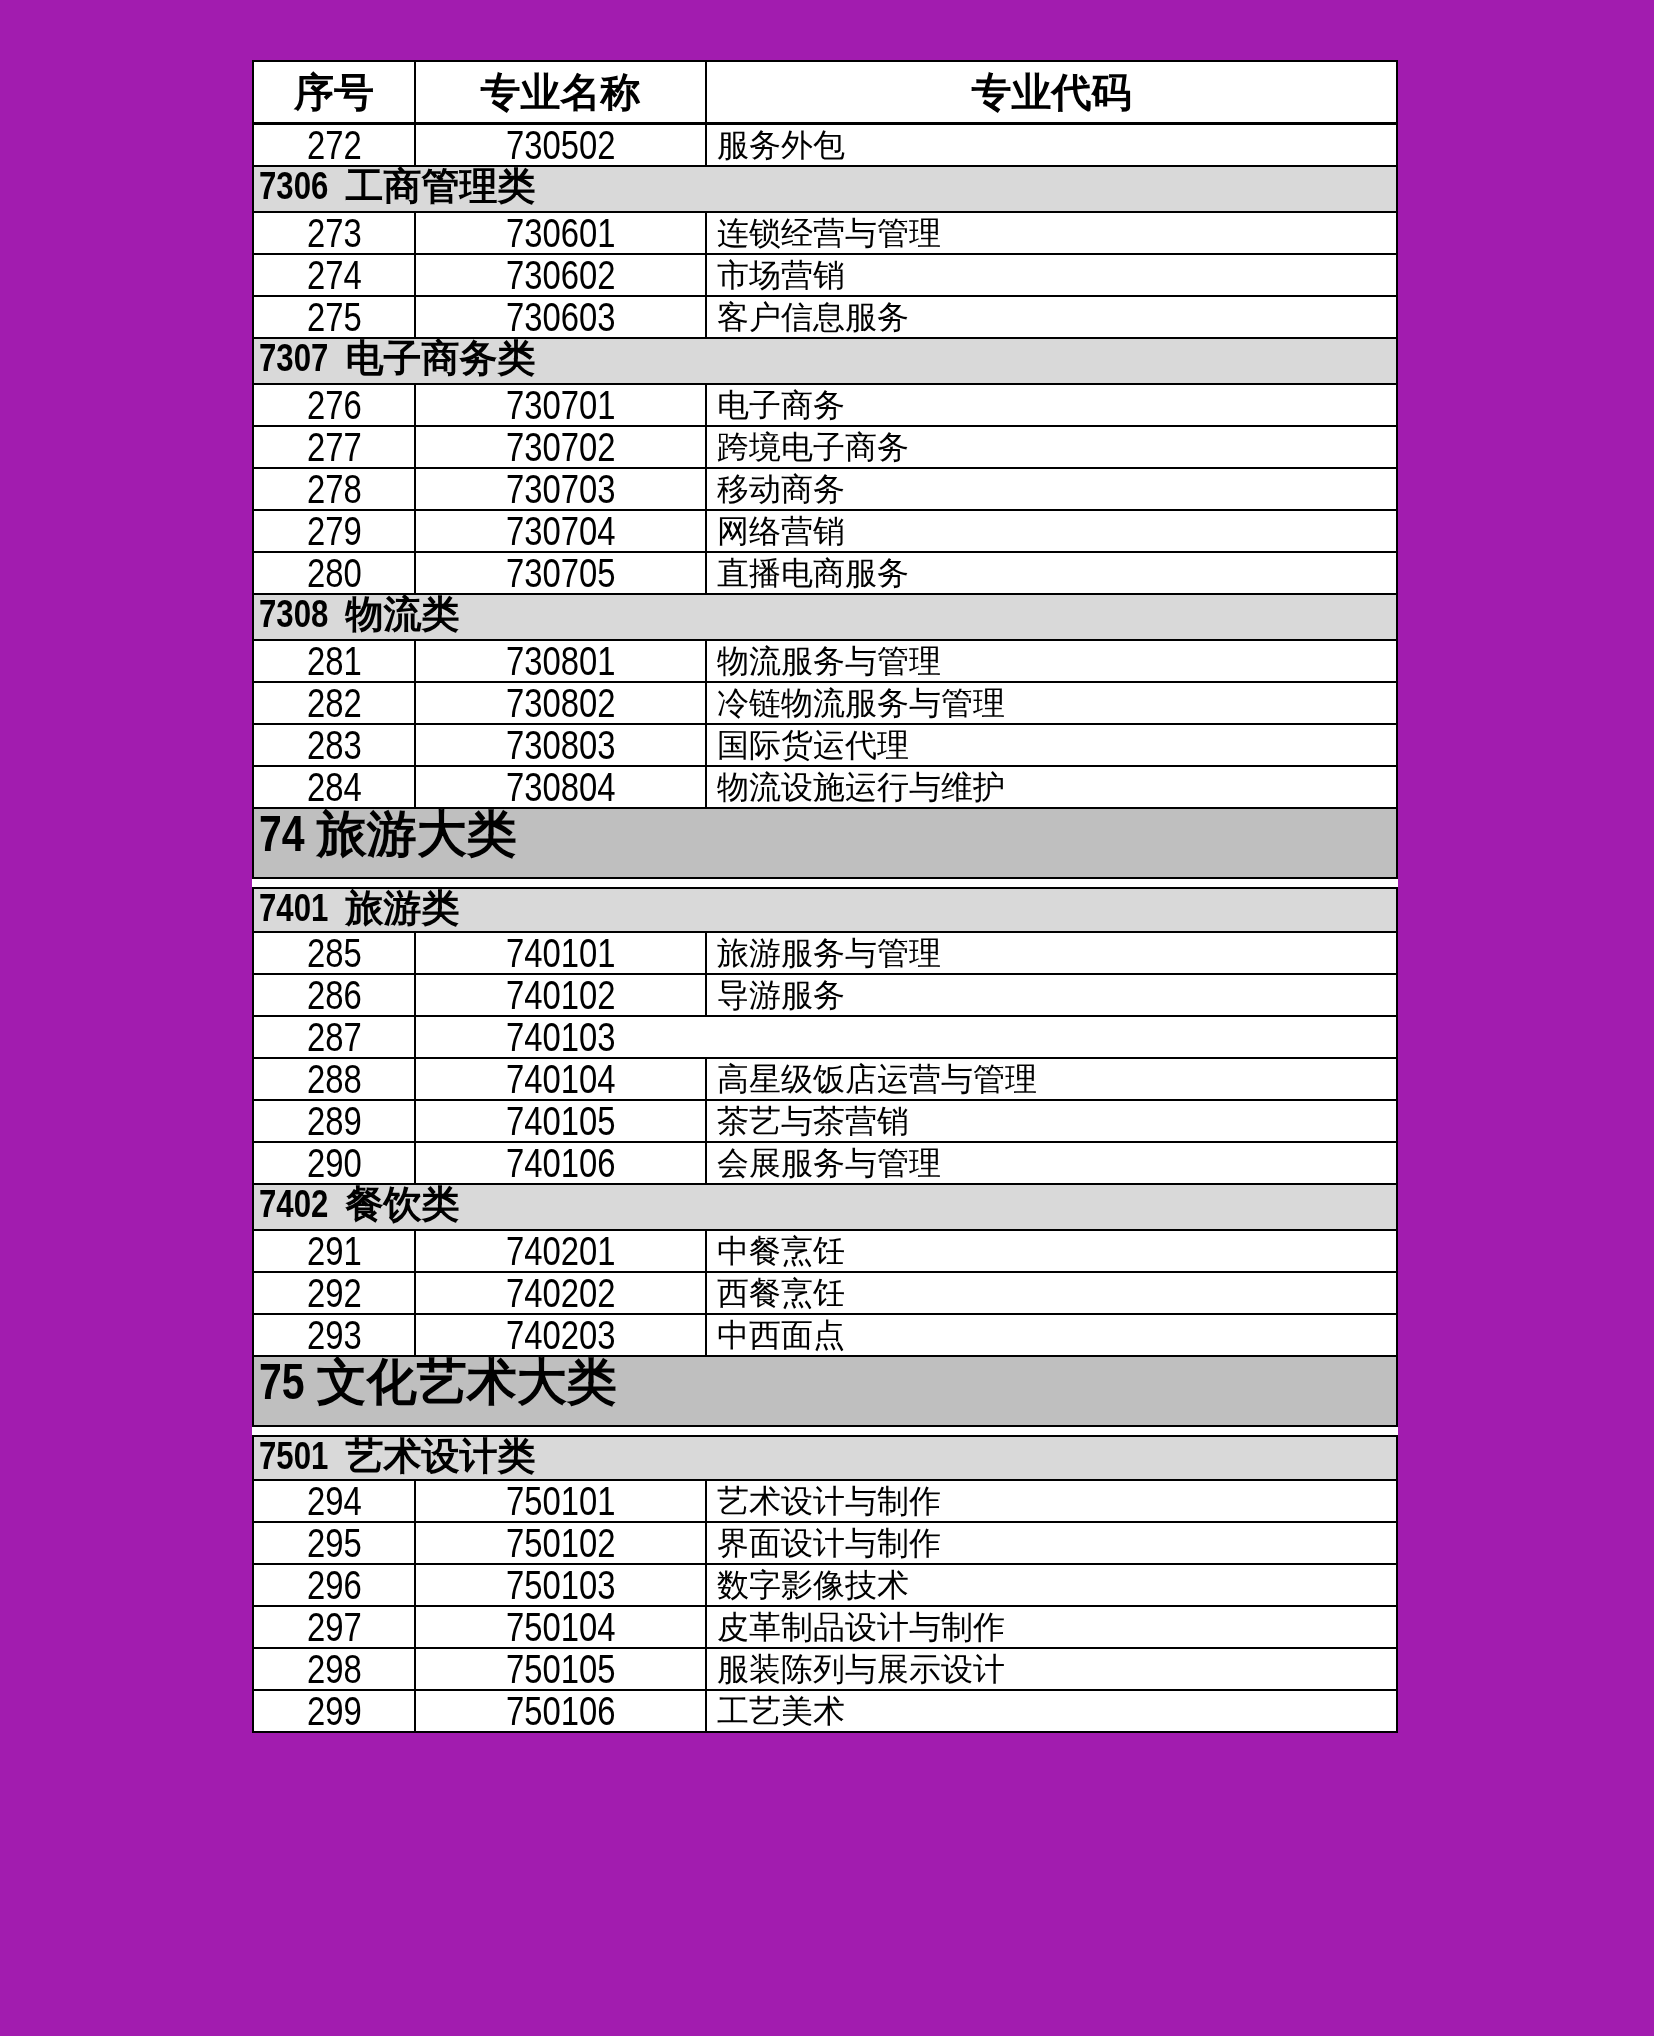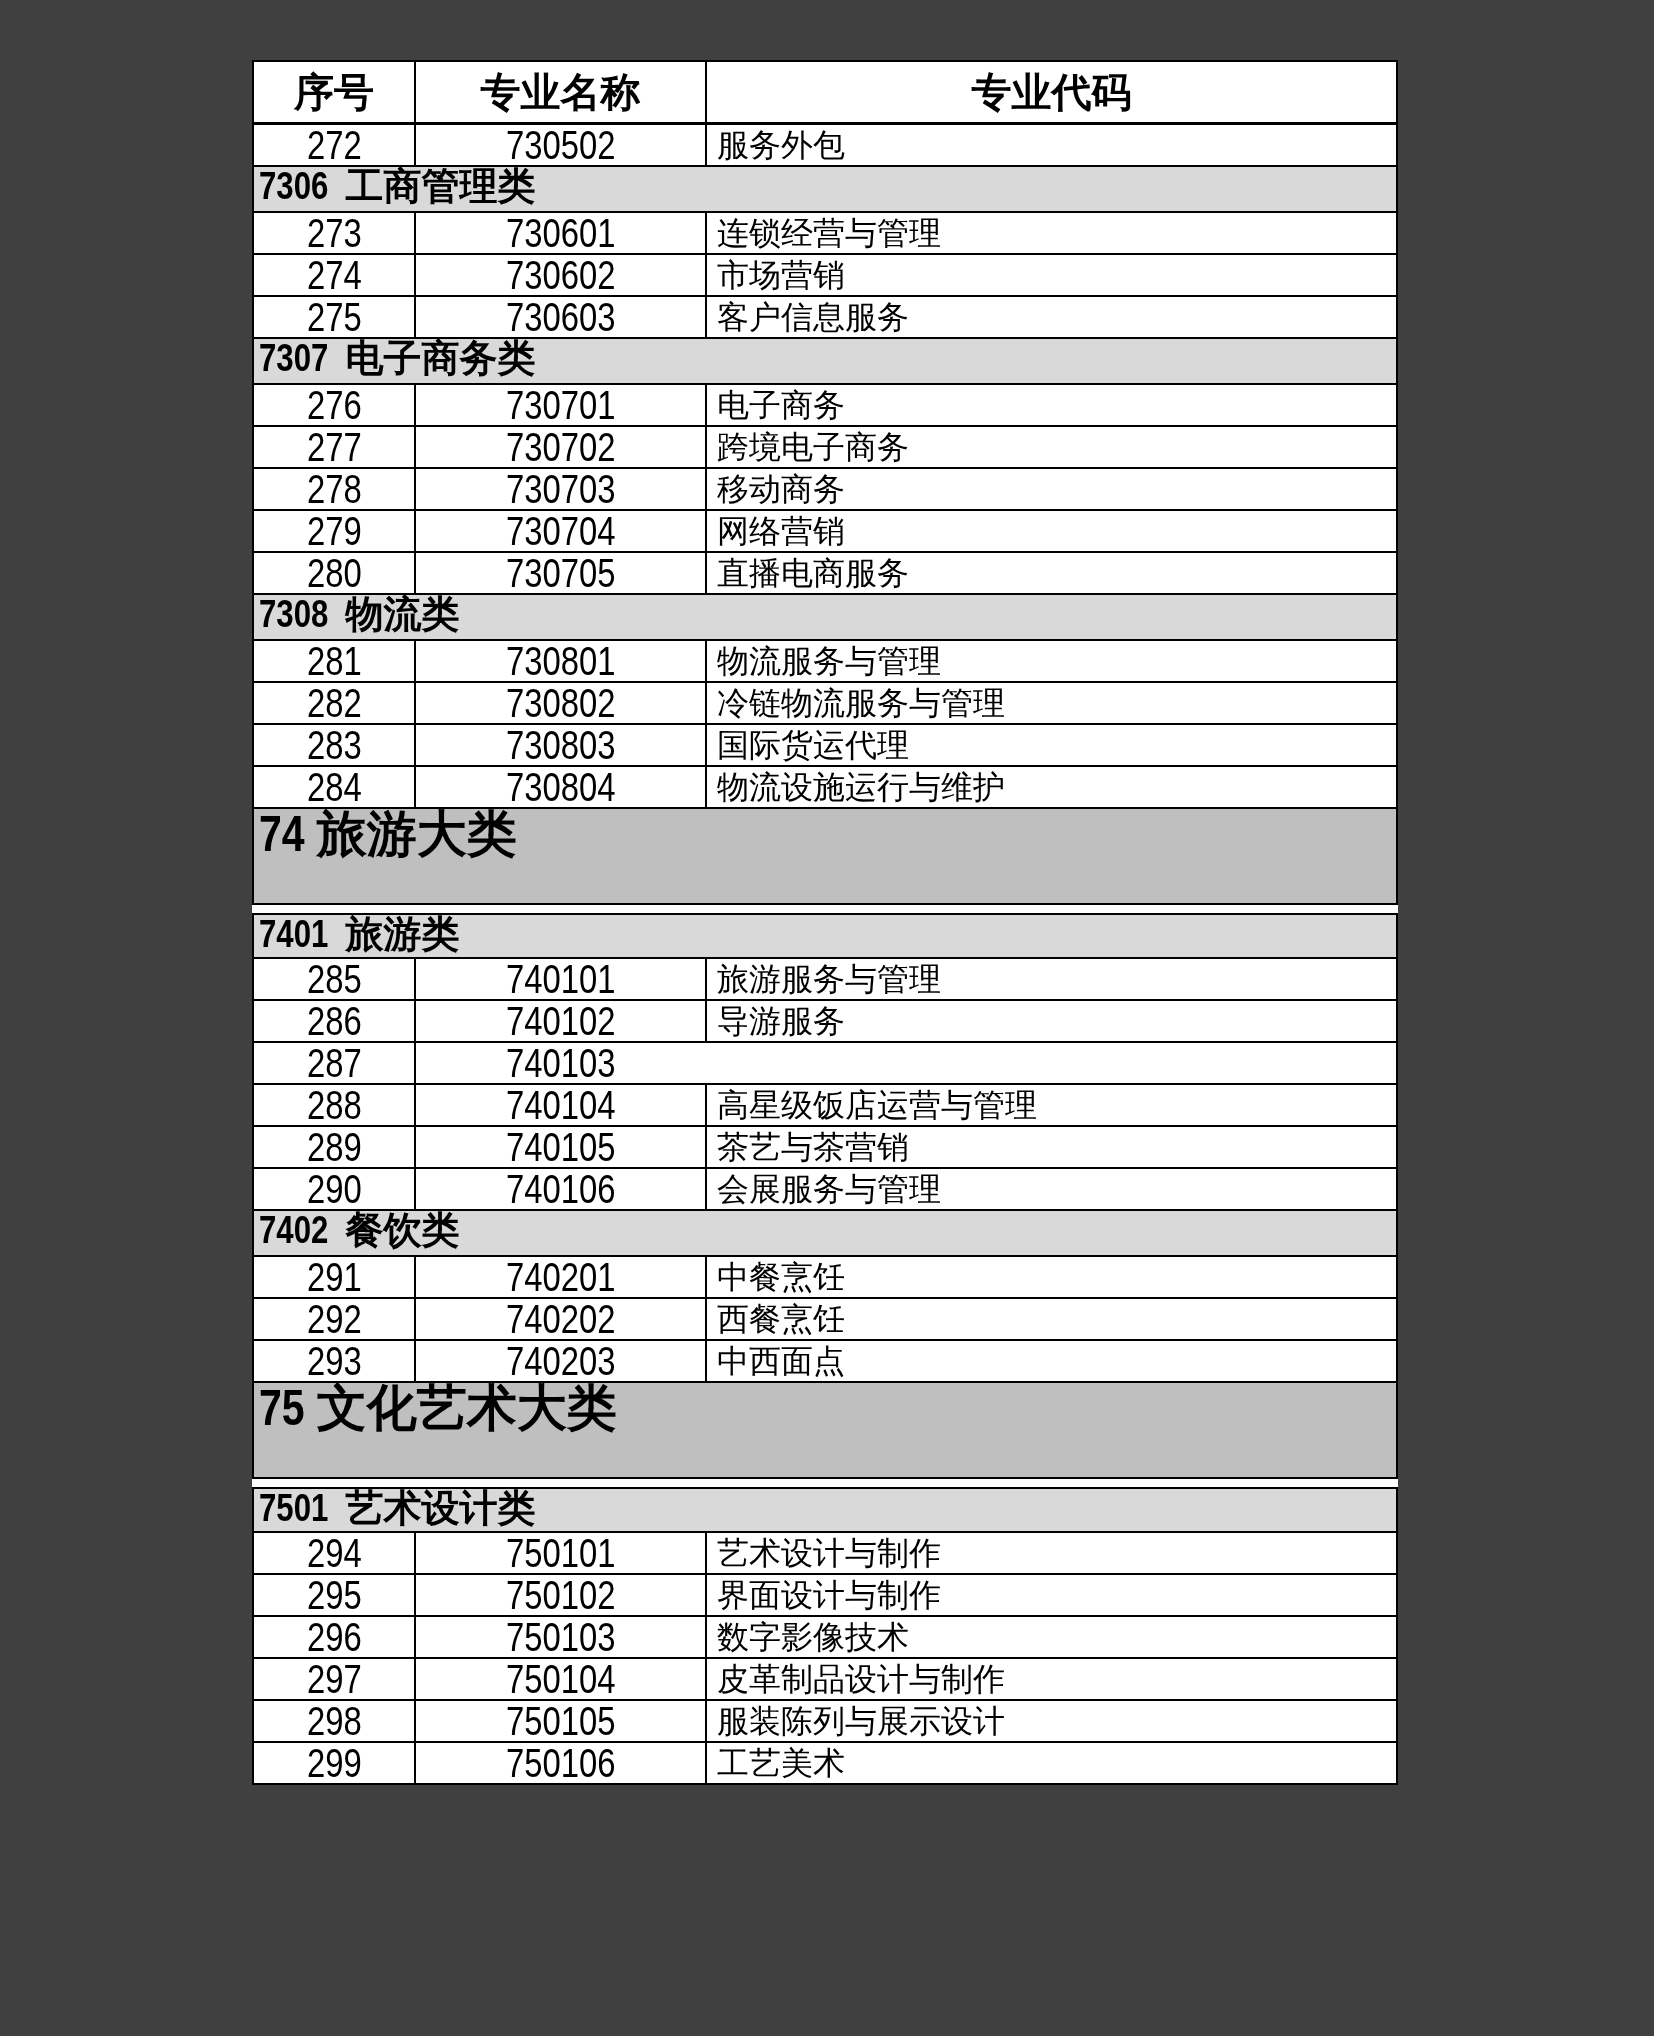--- a/index.html
+++ b/index.html
@@ -6,21 +6,21 @@
   html, body { background: #ffffff; }
   body {
     width: 1654px; height: 2036px;
     position: relative;
     font-family: "Liberation Sans", sans-serif;
     color: #000;
     --grid: #000000;
     --sub-bg: #d9d9d9;
     --major-bg: #bfbfbf;
   }
-  .page { position: absolute; inset: 0; background: #404040; }
+  .page { position: absolute; inset: 0; background: #a21caf; }
 
   .tbl {
     position: absolute;
     left: 252px; top: 60px;
     width: 1146px;
     border-top: 2px solid var(--grid);
     background: #fff;
   }
 
   .row {
@@ -52,21 +52,21 @@
     border-left: 2px solid var(--grid);
     border-right: 2px solid var(--grid);
     border-bottom: 2px solid var(--grid);
     display: flex; 
     padding-left: 5px;
     font-weight: bold;
     white-space: nowrap;
     line-height: 1;
   }
   .row-sub   { background: var(--sub-bg); height: 46px; font-size: 38px; }
-  .row-major { background: var(--major-bg); height: 96px; font-size: 50px; margin-bottom: 8px; }
+  .row-major { background: var(--major-bg); height: 70px; font-size: 50px; margin-bottom: 8px; }
   .row-major + .row-sub { border-top: 2px solid var(--grid); }
 
   .num { display: inline-block; transform: scaleX(0.82); letter-spacing: 0; }
   .row-data .num { transform-origin: center center; }
   .band-code { transform-origin: left center; margin-right: 2px; }
 </style>
 </head>
 <body style="--grid: #000000; --sub-bg: #d9d9d9; --major-bg: #bfbfbf; background: rgb(255, 255, 255); color: rgb(0, 0, 0);">
 
 <div class="page">

